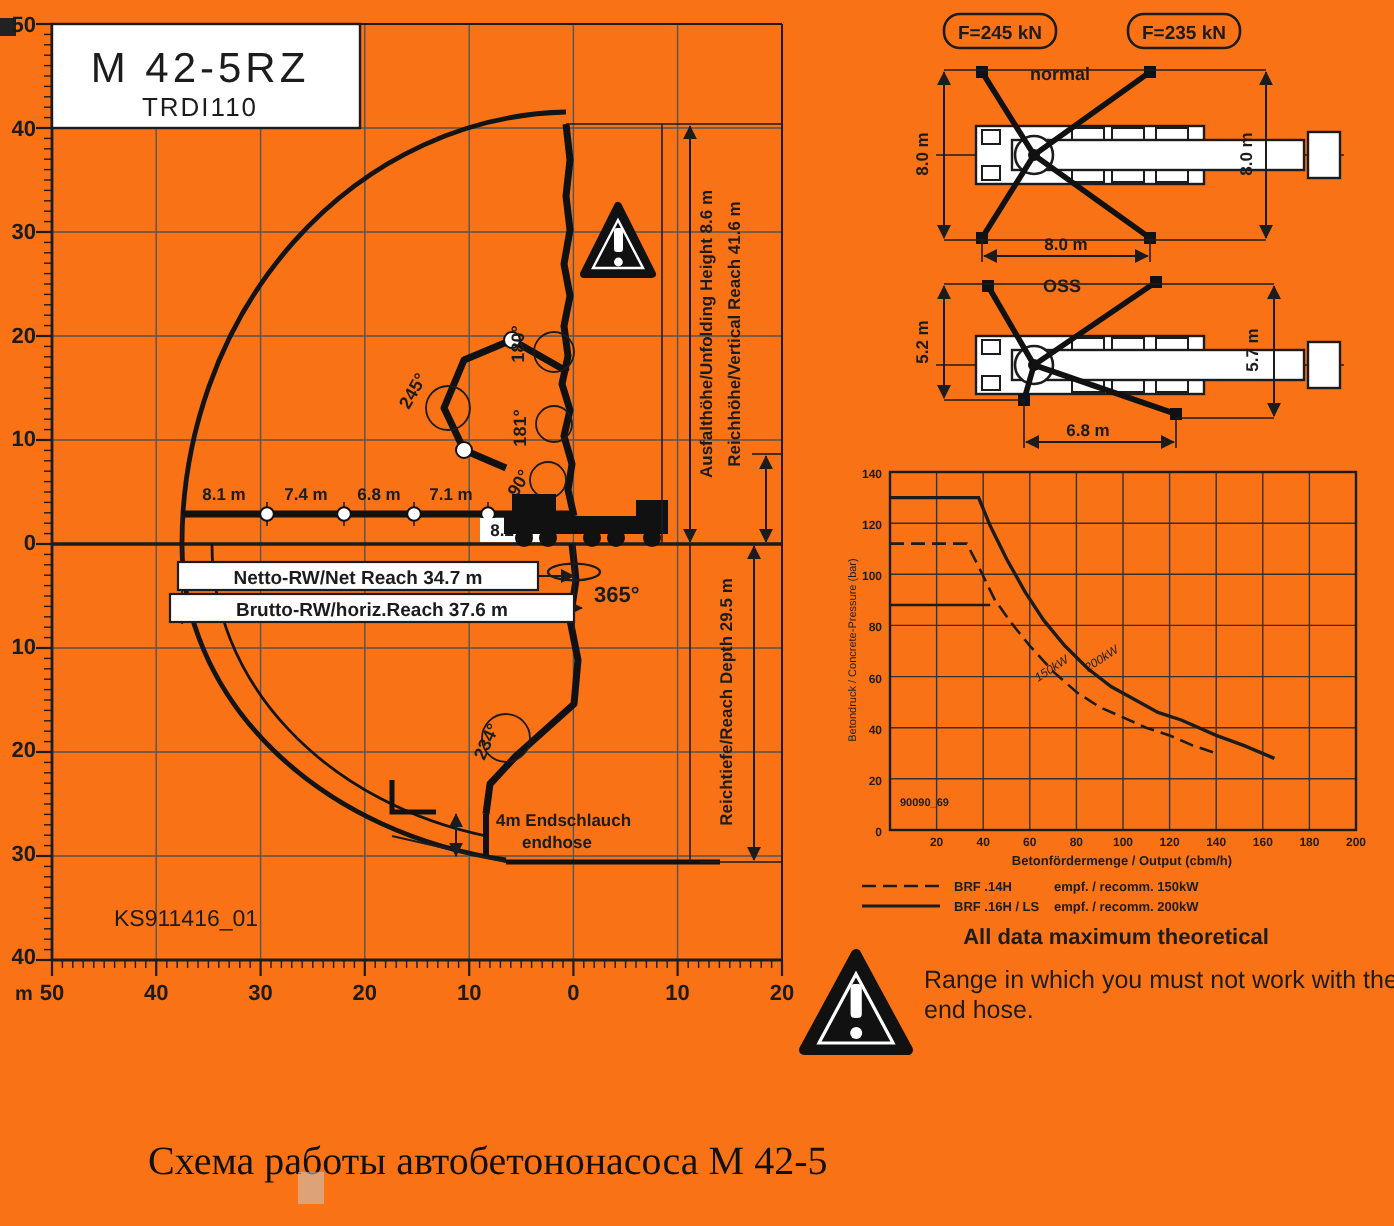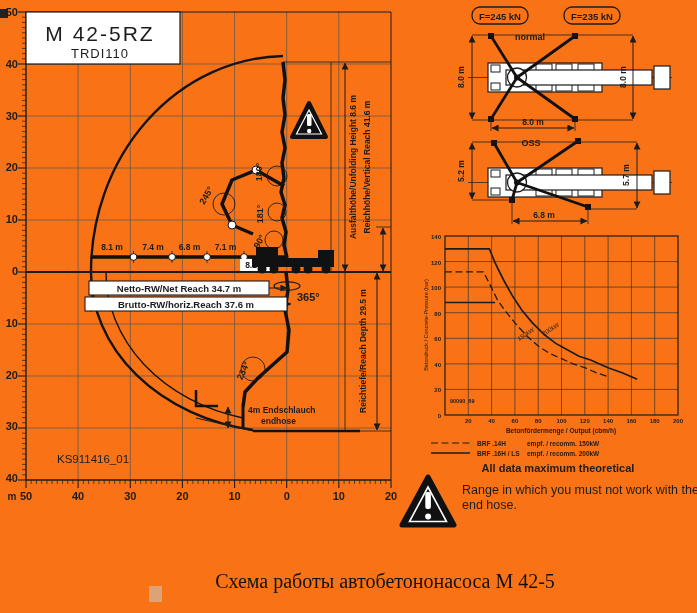--- a/index.html
+++ b/index.html
@@ -1,20 +1,20 @@
 <!DOCTYPE html>
 <html><head>
 <meta charset="utf-8">
 <style>
   html,body{margin:0;padding:0;background:#ffffff;}
   #page{position:relative;width:697px;height:613px;background:#f97316;overflow:hidden;
         font-family:"Liberation Sans",sans-serif;}
   svg text{fill:#1c1c1c;font-family:"Liberation Sans",sans-serif;}
   .tech{font-weight:700;}
-  #caption{position:absolute;top:570px;left:74px;width:622px;text-align:center;
+  #caption{position:absolute;top:570px;left:74px;width:622px;text-align:left;
            font-family:"Liberation Serif",serif;font-size:20px;color:#111;}
   #caption-anchor{position:absolute;left:149px;top:586px;width:13px;height:16px;
                   background:#c9c9c9;opacity:.55;}
 </style>
 </head>
 <body>
 
 <div id="page">
 
 <svg width="697" height="555" viewBox="0 0 697 555">

